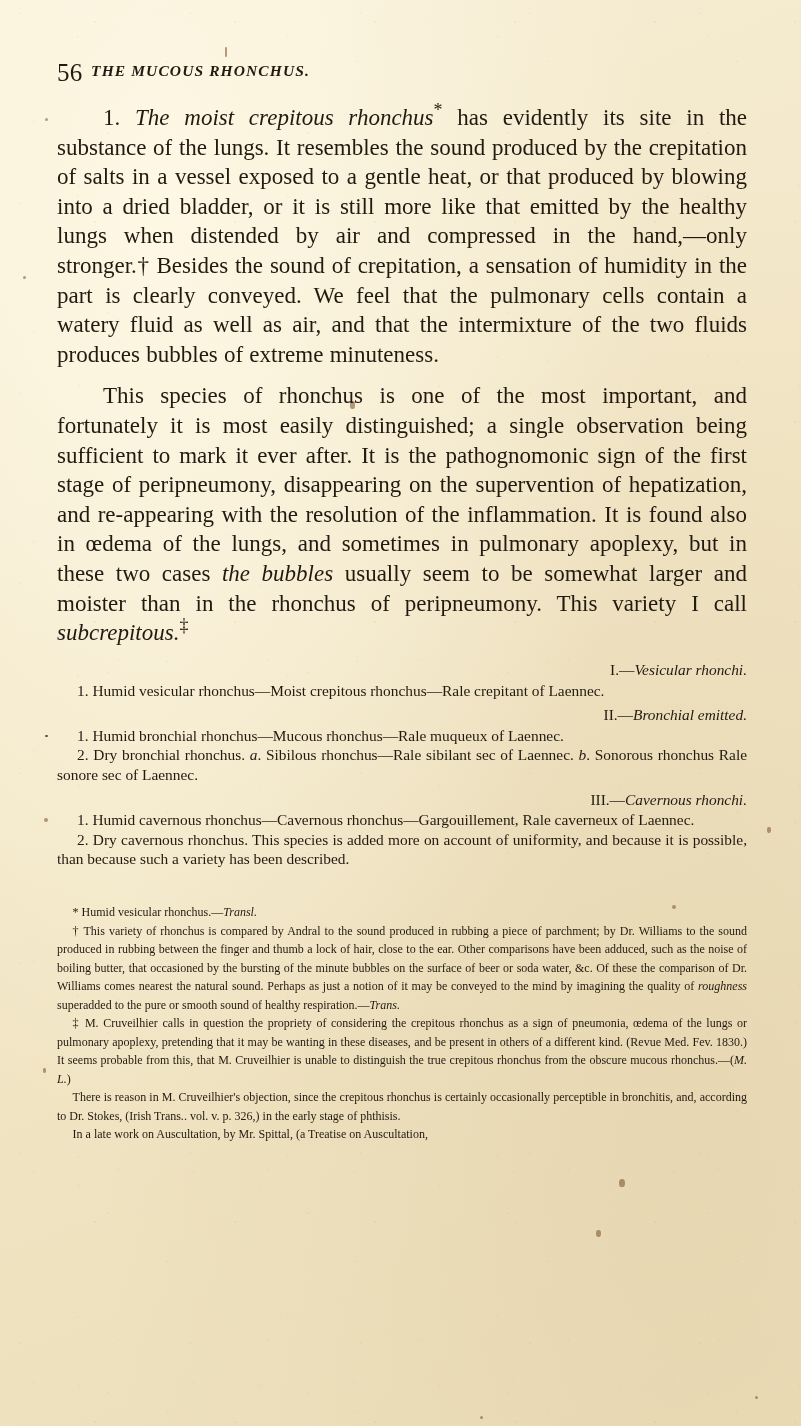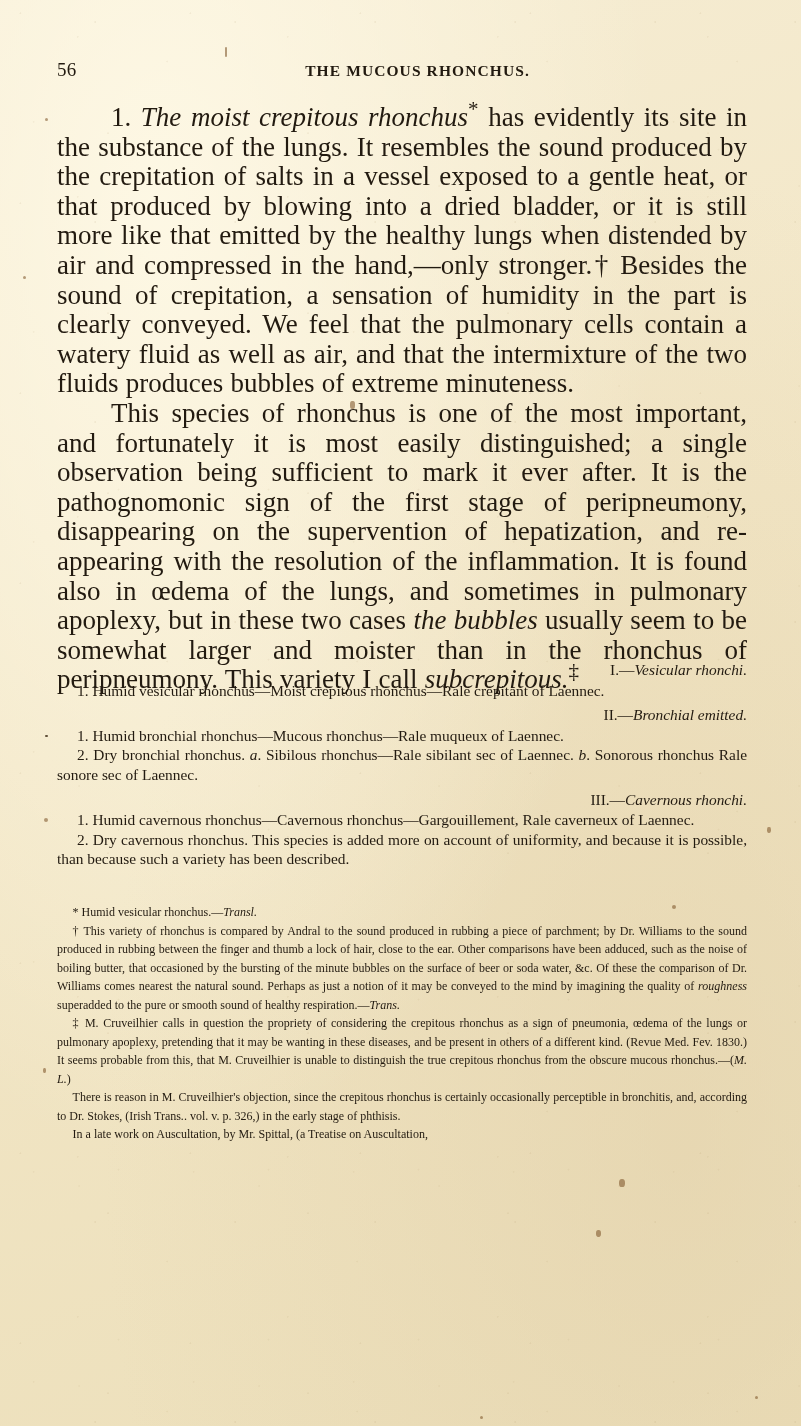--- a/index.html
+++ b/index.html
@@ -49,50 +49,51 @@
     position: absolute;
     top: 59px;
     left: 57px;
     right: 57px;
     height: 22px;
   }
   .folio {
     position: absolute;
     left: 0;
     top: 0;
-    font-size: 19px;
+    font-size: 25px;
     letter-spacing: 0.3px;
   }
   .head-title {
     position: absolute;
     left: 0;
     right: 0;
     top: 3px;
-    text-align: center;
+    text-align: left;
     font-size: 15.5px;
     letter-spacing: 1.1px;
     font-weight: 700;
     text-indent: 2.2em;
+    font-style: italic;
   }
 
   .body-block {
     position: absolute;
     left: 57px;
     top: 103px;
     width: 690px;
   }
   p.body {
     margin: 0;
-    font-size: 27px;
+    font-size: 23px;
     line-height: 29.6px;
     text-align: justify;
     text-indent: 2.0em;
     word-spacing: 0.02em;
   }
-  p.body + p.body { margin-top: 0; }
+  p.body + p.body { margin-top: 12px; }
 
   .classlist {
     position: absolute;
     left: 57px;
     top: 655px;
     width: 690px;
     font-size: 15.4px;
     line-height: 19.6px;
   }
   .cl-head {

